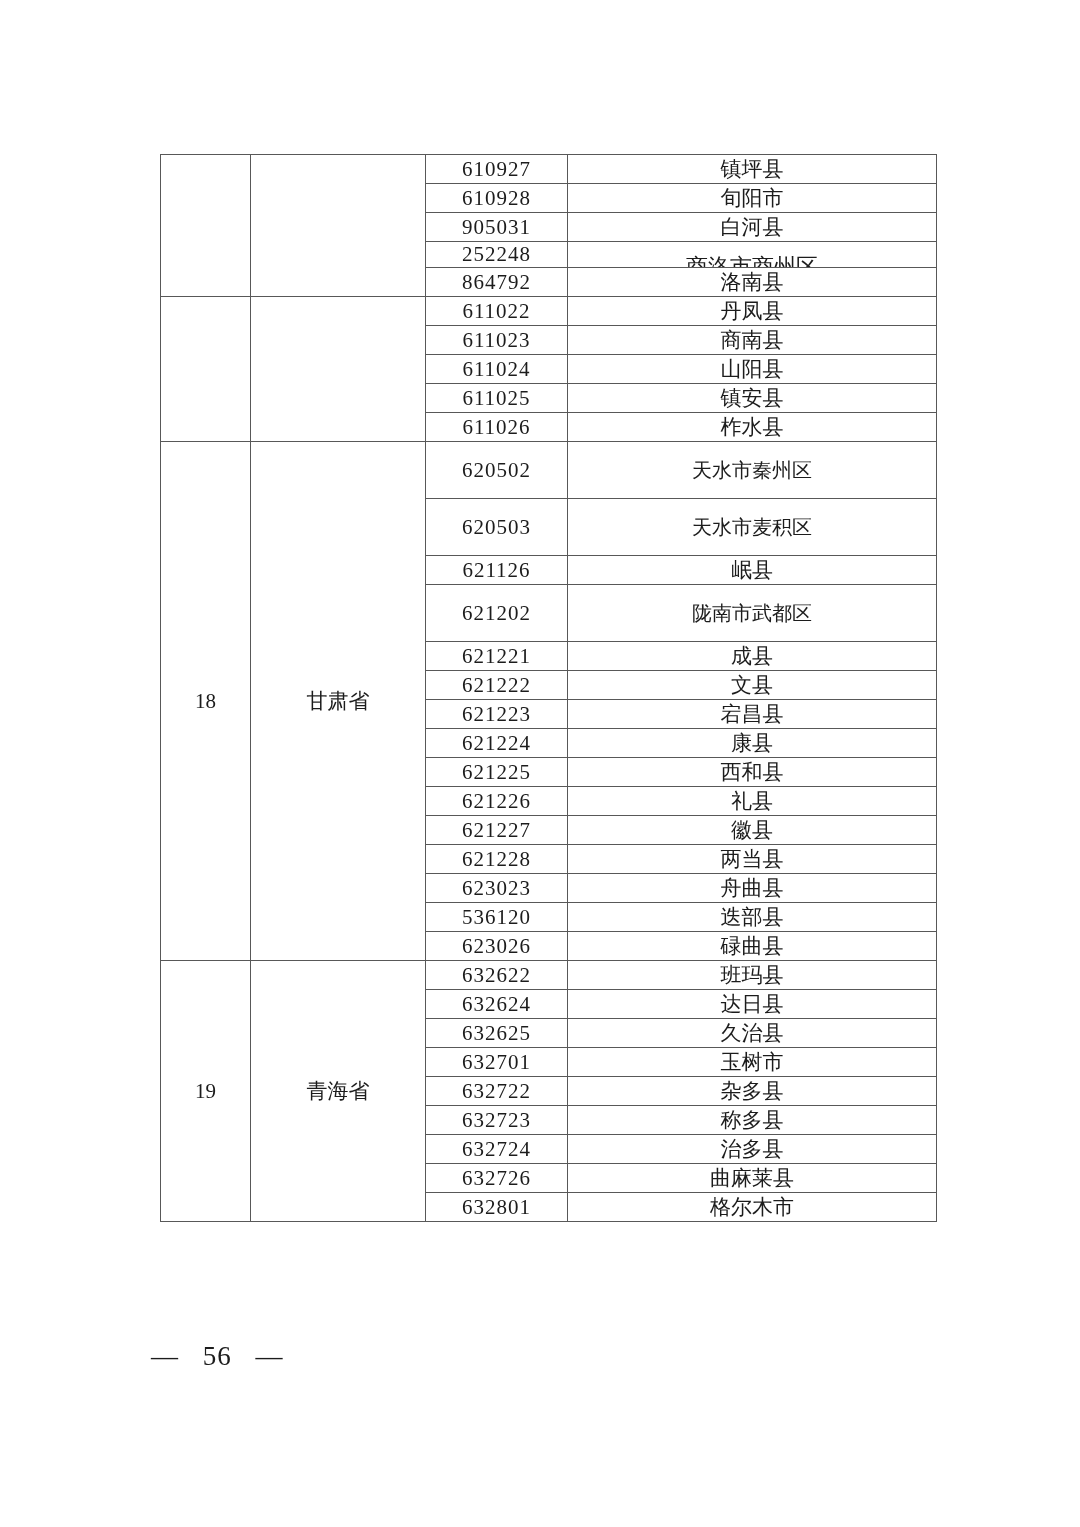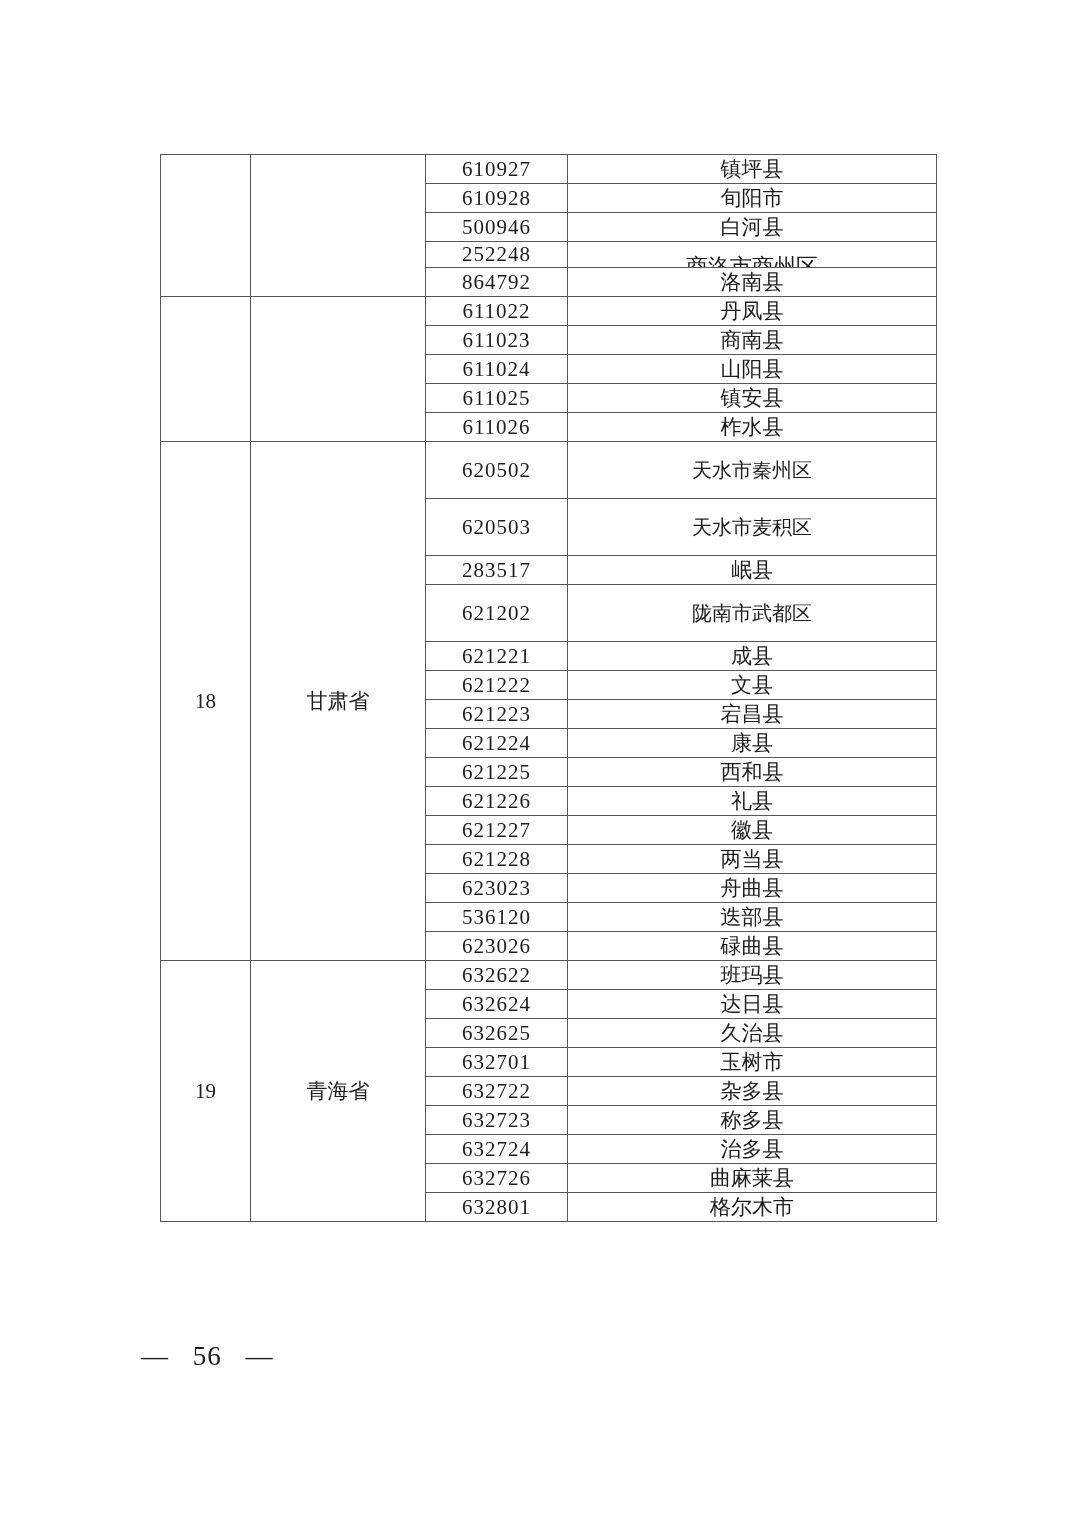--- a/index.html
+++ b/index.html
@@ -53,21 +53,21 @@
     position:absolute;
     left:0;
     width:100%;
     top:14px;
     font-size:22px;
     line-height:22px;
     text-align:center;
   }
   .footer{
     position:absolute;
-    left:141px;
+    left:151px;
     top:1341px;
     font-size:27px;
     letter-spacing:1px;
     word-spacing:16px;
     color:#1c1c1c;
   }
 </style>
 </head>
 <body>
 
@@ -86,21 +86,21 @@
             <td rowspan="5" class="seq-cell"></td>
             <td rowspan="5" class="province-cell"></td>
             <td class="code-cell">610927</td>
             <td class="name-cell">镇坪县</td>
           </tr>
           <tr class="h26">
             <td class="code-cell">610928</td>
             <td class="name-cell">旬阳市</td>
           </tr>
           <tr class="h26">
-            <td class="code-cell">500946</td>
+            <td class="code-cell">905031</td>
             <td class="name-cell">白河县</td>
           </tr>
           <tr class="h26">
             <td class="code-cell">252248</td>
             <td class="name-cell clipped">
               <span class="clip-text"><span class="city-prefix">商洛市</span>商州区</span>
             </td>
           </tr>
           <tr class="h26">
             <td class="code-cell">864792</td>
@@ -132,21 +132,21 @@
             <td rowspan="15" class="seq-cell">18</td>
             <td rowspan="15" class="province-cell">甘肃省</td>
             <td class="code-cell">620502</td>
             <td class="name-cell"><span class="city-prefix">天水市</span>秦州区</td>
           </tr>
           <tr class="h57">
             <td class="code-cell">620503</td>
             <td class="name-cell"><span class="city-prefix">天水市</span>麦积区</td>
           </tr>
           <tr class="h29">
-            <td class="code-cell">283517</td>
+            <td class="code-cell">621126</td>
             <td class="name-cell">岷县</td>
           </tr>
           <tr class="h57">
             <td class="code-cell">621202</td>
             <td class="name-cell"><span class="city-prefix">陇南市</span>武都区</td>
           </tr>
           <tr class="h29">
             <td class="code-cell">621221</td>
             <td class="name-cell">成县</td>
           </tr>

